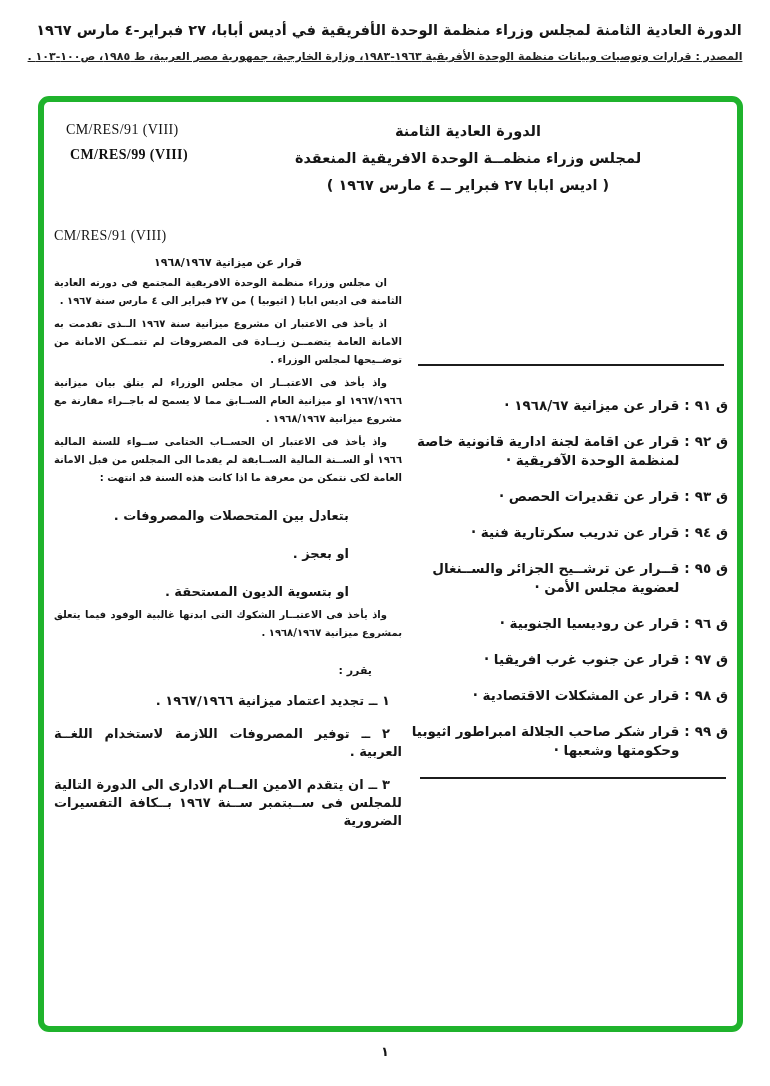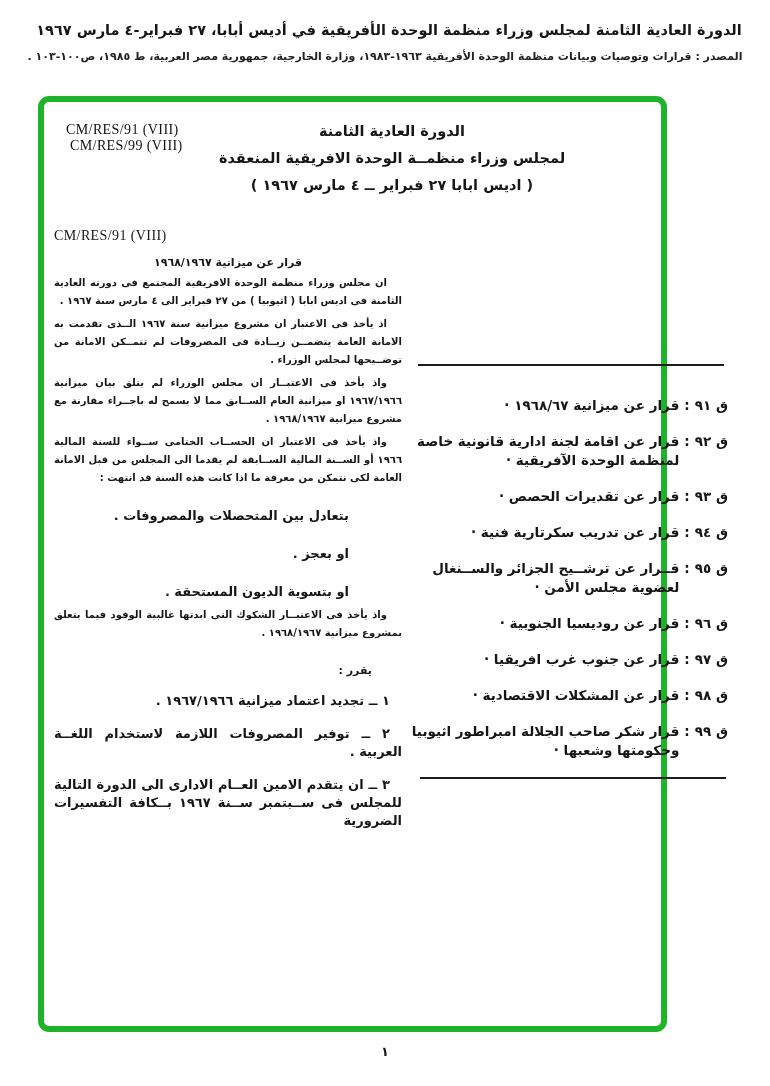--- a/index.html
+++ b/index.html
@@ -15,38 +15,38 @@
   }
   
   .hdr1 {
     position: absolute; top: 22px; left: 0; right: 0;
     text-align: center; direction: rtl;
     font-size: 14.5px; font-weight: bold; letter-spacing: .2px; padding-left: 8px;
   }
   .hdr2 {
     position: absolute; top: 50px; left: 0; right: 0;
     text-align: center; direction: rtl;
-    font-size: 11px; font-weight: bold; color: #222;
+    font-size: 11px; font-weight: bold; color: #222; text-decoration: underline;
   }
   
   .frame {
     position: absolute; left: 38px; top: 96px;
-    width: 629px; height: 936px;
+    width: 705px; height: 936px;
     border: 6px solid #1fb32c;
     border-radius: 11px;
     background: #fff;
   }
   .frame-inner { position: relative; width: 100%; height: 100%; }
   
   .refs {
     position: absolute; left: 22px; top: 20px;
     font-family: "Liberation Serif", serif;
     font-size: 14px; letter-spacing: .4px; color: #111;
   }
-  .refs .r2 { margin-left: 4px; }
+  .refs .r2 { margin-top: 9px; margin-left: 4px; font-weight: bold; }
   
   .doc-title {
     position: absolute; right: 84px; top: 16px; width: 370px;
     direction: rtl; text-align: center;
     font-size: 14.5px; font-weight: bold; line-height: 27px;
   }
   
   .col-left {
     position: absolute; left: 10px; top: 126px; width: 348px;
     direction: rtl;

